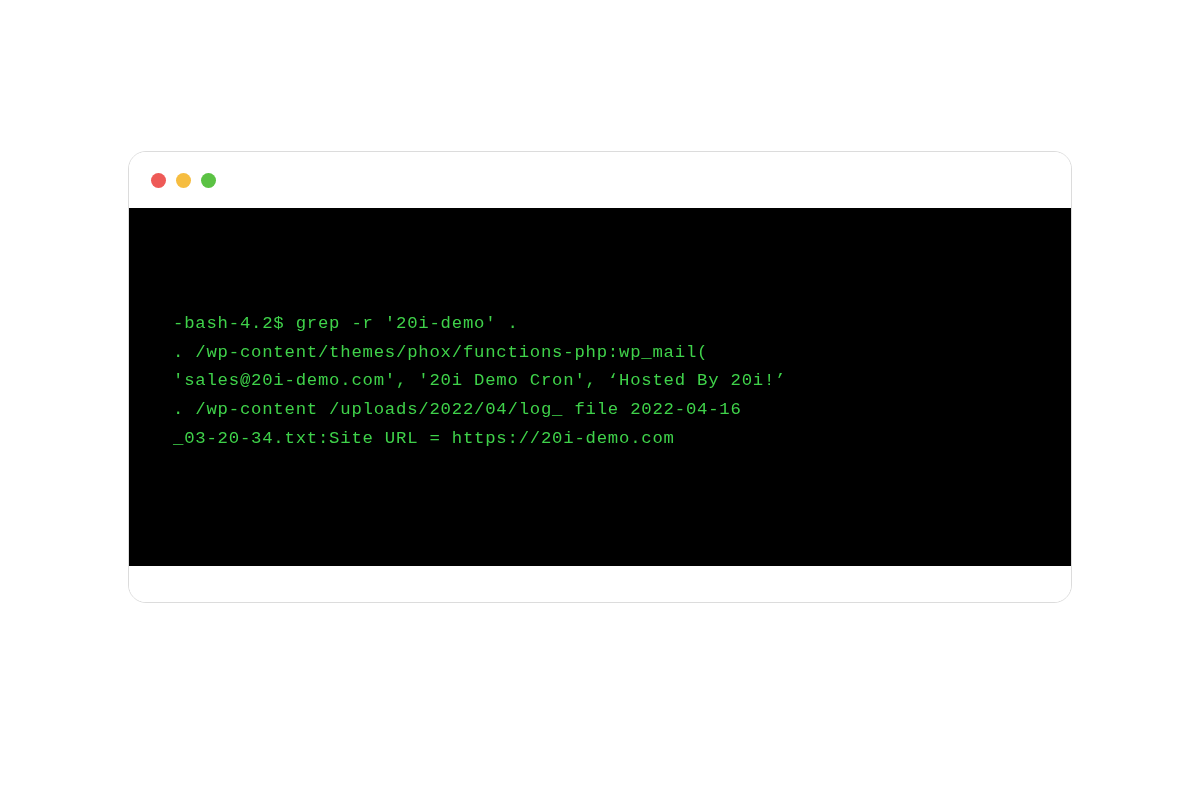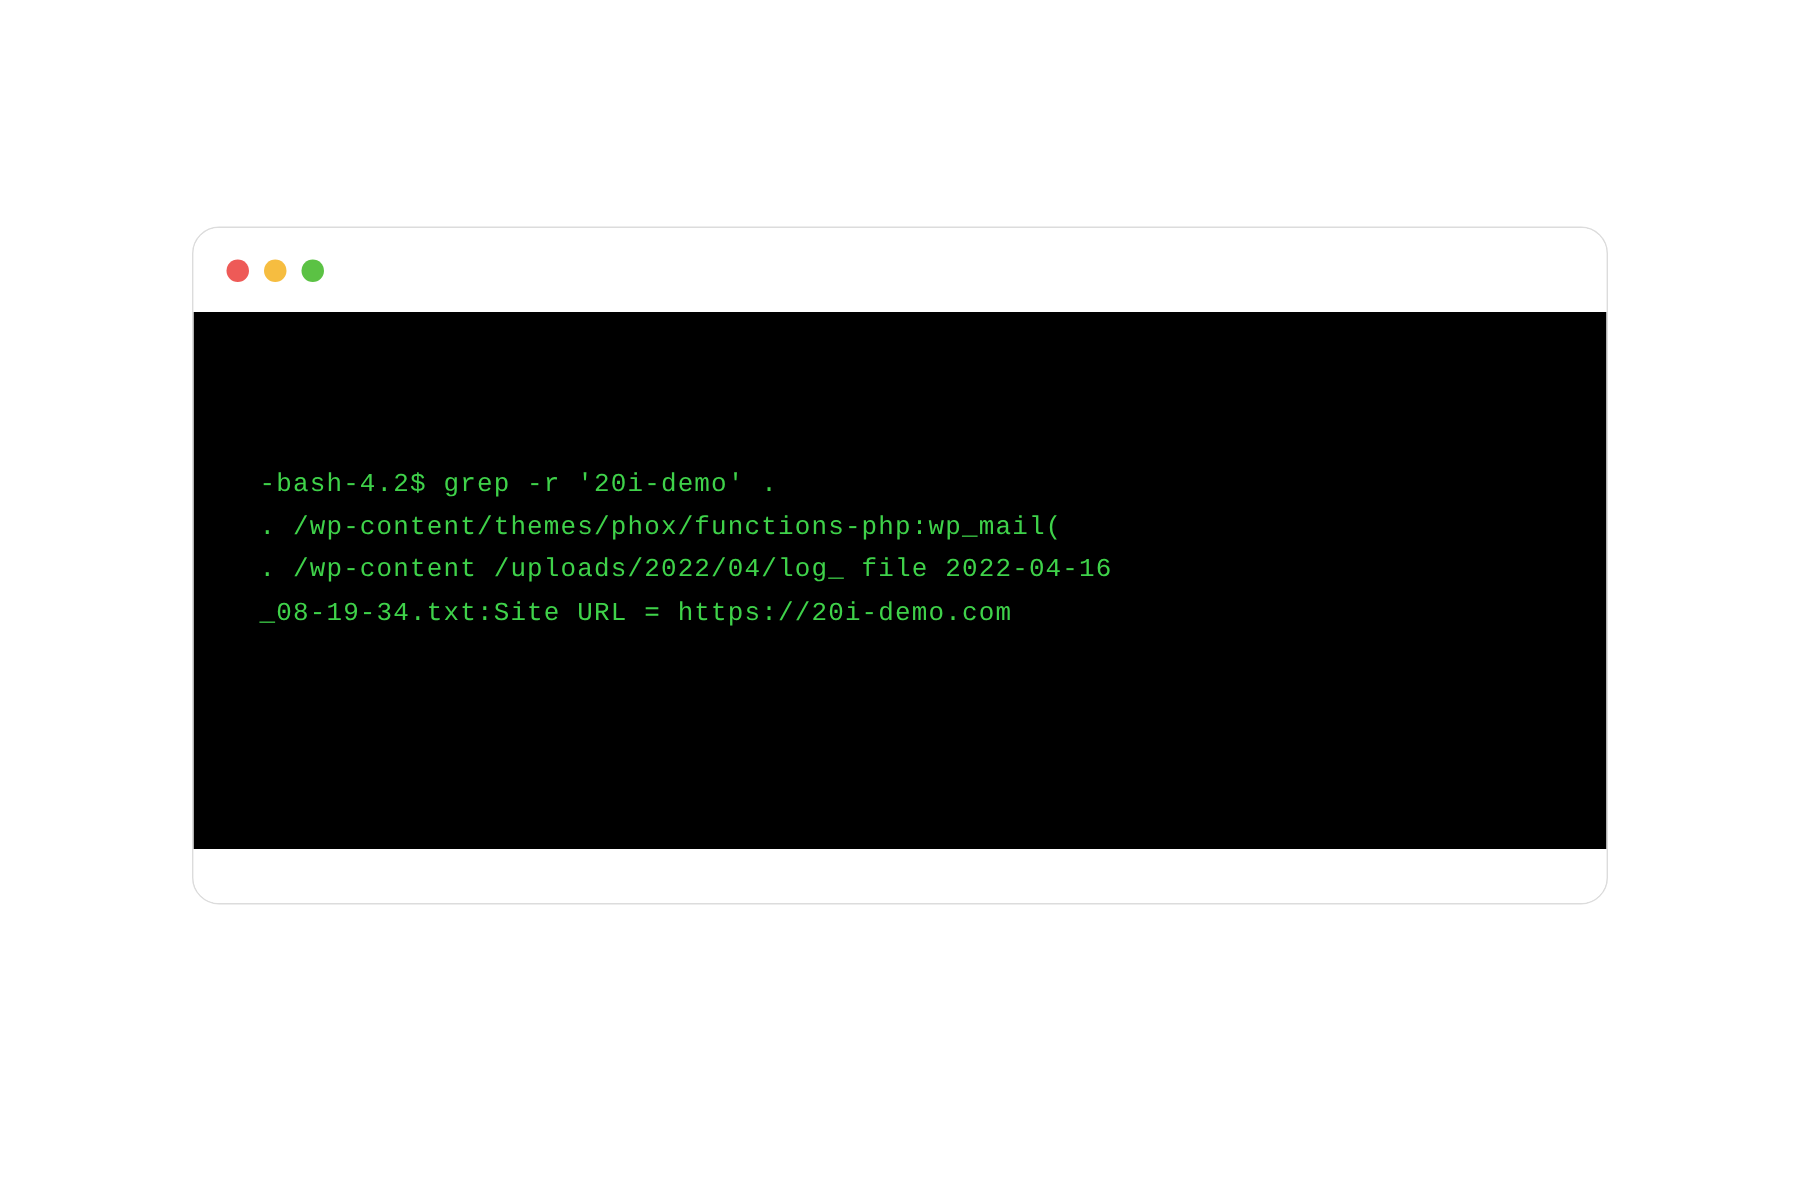--- a/index.html
+++ b/index.html
@@ -49,16 +49,16 @@
 
 <div class="window">
   <div class="titlebar">
     <div class="traffic-lights">
       <div class="dot red"></div>
       <div class="dot yellow"></div>
       <div class="dot green"></div>
     </div>
   </div>
   <div class="terminal">
-<span class="tl">-bash-4.2$ grep -r '20i-demo' .</span><span class="tl">. /wp-content/themes/phox/functions-php:wp_mail(</span><span class="tl"></span><span class="tl">. /wp-content /uploads/2022/04/log_ file 2022-04-16</span><span class="tl">_08-19-34.txt:Site URL = https://20i-demo.com</span>
+<span class="tl">-bash-4.2$ grep -r '20i-demo' .</span><span class="tl">. /wp-content/themes/phox/functions-php:wp_mail(</span><span class="tl">'sales@20i-demo.com', '20i Demo Cron', ‘Hosted By 20i!’</span><span class="tl"></span><span class="tl">. /wp-content /uploads/2022/04/log_ file 2022-04-16</span><span class="tl">_03-20-34.txt:Site URL = https://20i-demo.com</span>
   </div>
   <div class="footer"></div>
 </div>
 
 </body></html>

